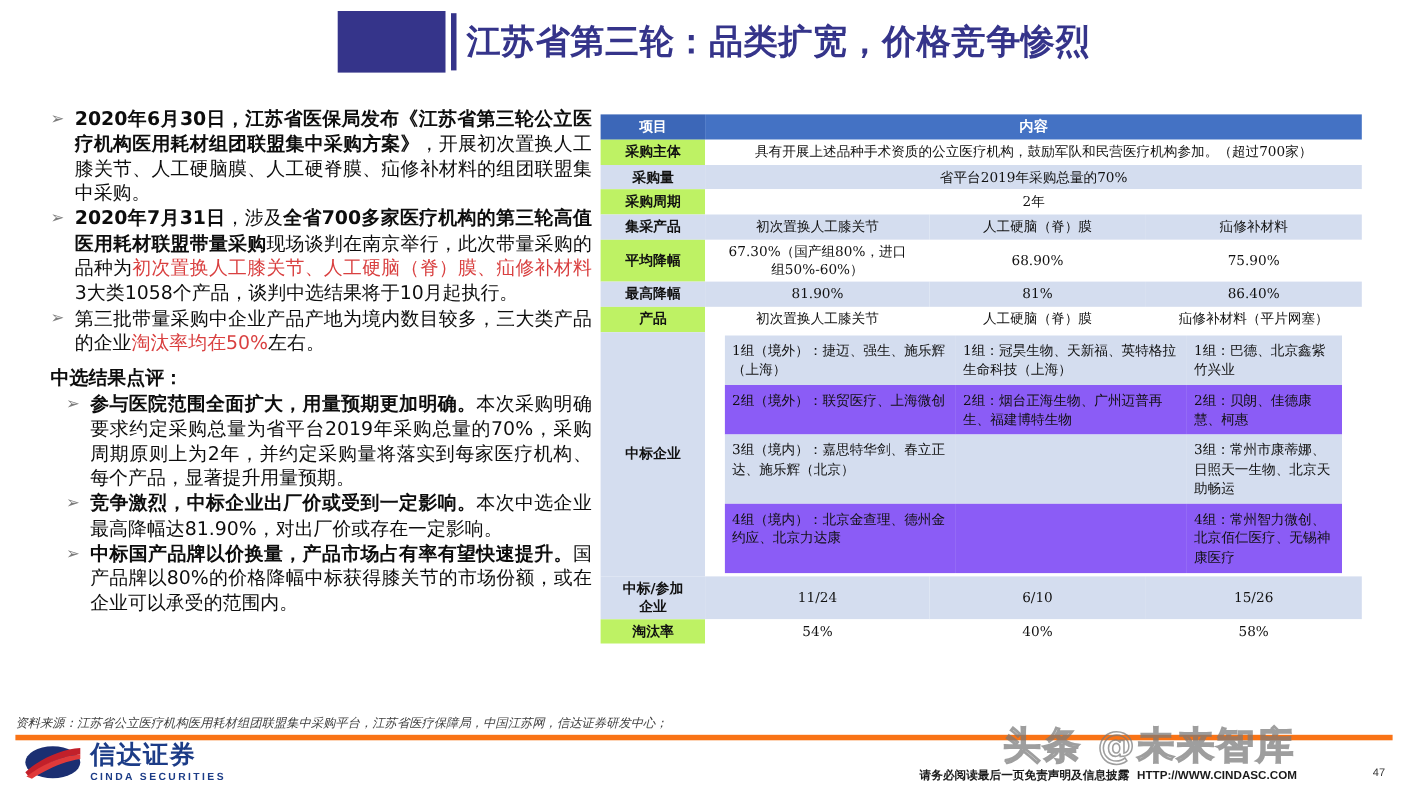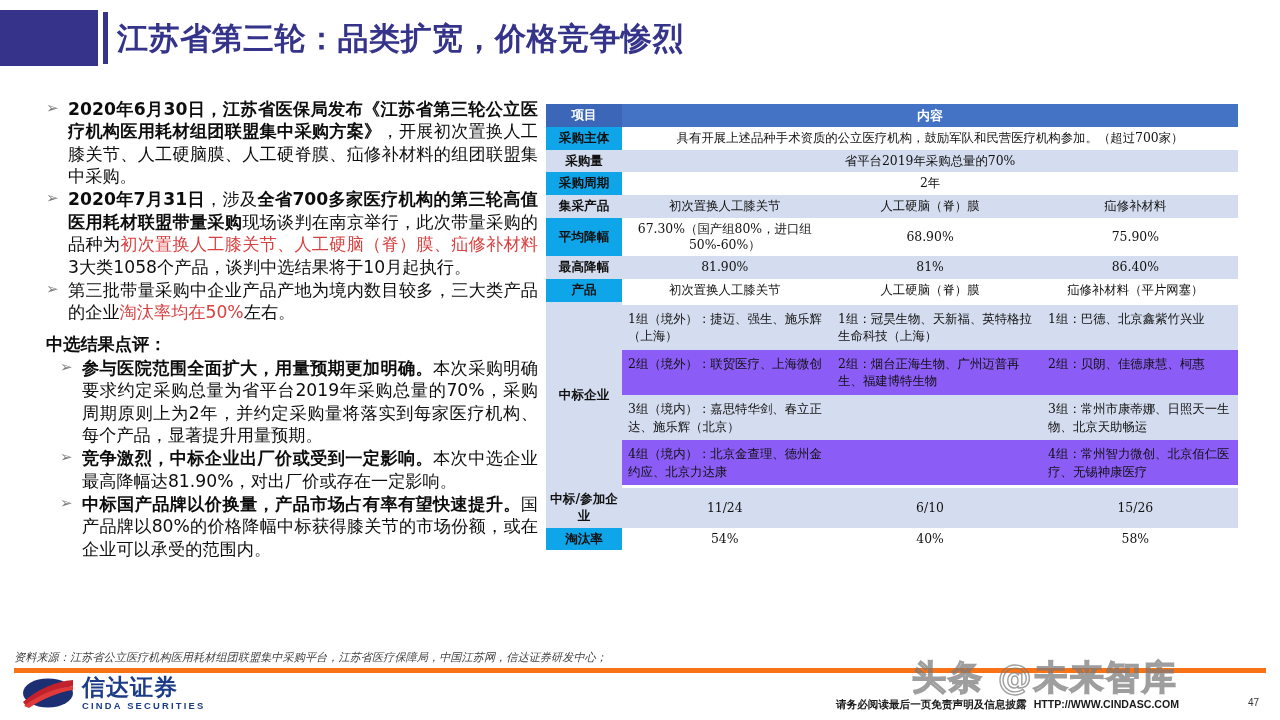--- a/index.html
+++ b/index.html
@@ -5,22 +5,22 @@
   html,body{margin:0;padding:0;}
   body{
     width:1280px;height:720px;
     background:#ffffff;
     font-family:"Liberation Sans","DejaVu Sans",sans-serif;
     overflow:hidden;
     position:relative;
   }
   
   .title-wrap{
-    position:absolute;left:0;top:8px;width:1250px;height:60px;
-    display:flex;align-items:center;
+    position:absolute;left:24px;top:8px;width:1250px;height:60px;
+    display:flex;align-items:center;justify-content:center;
   }
   .title-block{
     width:98px;height:56px;background:#35348a;flex:0 0 auto;
   }
   .title-rule{
     width:5px;height:52px;background:#35348a;margin-left:5px;flex:0 0 auto;
   }
   .title-text{
     margin-left:9px;
     font-size:31px;
@@ -54,35 +54,35 @@
   
   .tbl-wrap{
     position:absolute;left:546px;top:104px;width:692px;
   }
   table.main{
     border-collapse:collapse;width:692px;
     font-family:"DejaVu Serif","Liberation Serif",serif;
     font-size:12.4px;color:#111;
   }
   table.main td{
-    padding:3px 0;vertical-align:middle;text-align:center;
+    padding:3px 18px;vertical-align:middle;text-align:center;
     line-height:1.32;
   }
   .hdr td{
     background:#4472c4;color:#ffffff;font-weight:bold;font-size:13px;
     padding:5px 4px;
   }
   .hdr td.lbl{background:#3c67b8;}
   .shade td{background:#d4ddef;}
   .plain td{background:#ffffff;}
   td.lbl{
     width:76px;font-weight:bold;background:#d4ddef;text-align:center;
     font-size:12.6px;
   }
-  td.lbl.white{background:#0ea5e9;}
+  td.lbl.white{background:#bef264;}
   .c3{width:205px;}
   .sub-cell{padding:0;vertical-align:top;}
   table.sub{border-collapse:collapse;width:100%;}
   table.sub td{
     padding:5px 4px 5px 6px;text-align:left;vertical-align:top;
     line-height:1.42;font-size:12.4px;
   }
   .sub-shade td{background:#d4ddef;}
   .sub-plain td{background:#8b5cf6;}
   .sub-w1{width:200px;}

